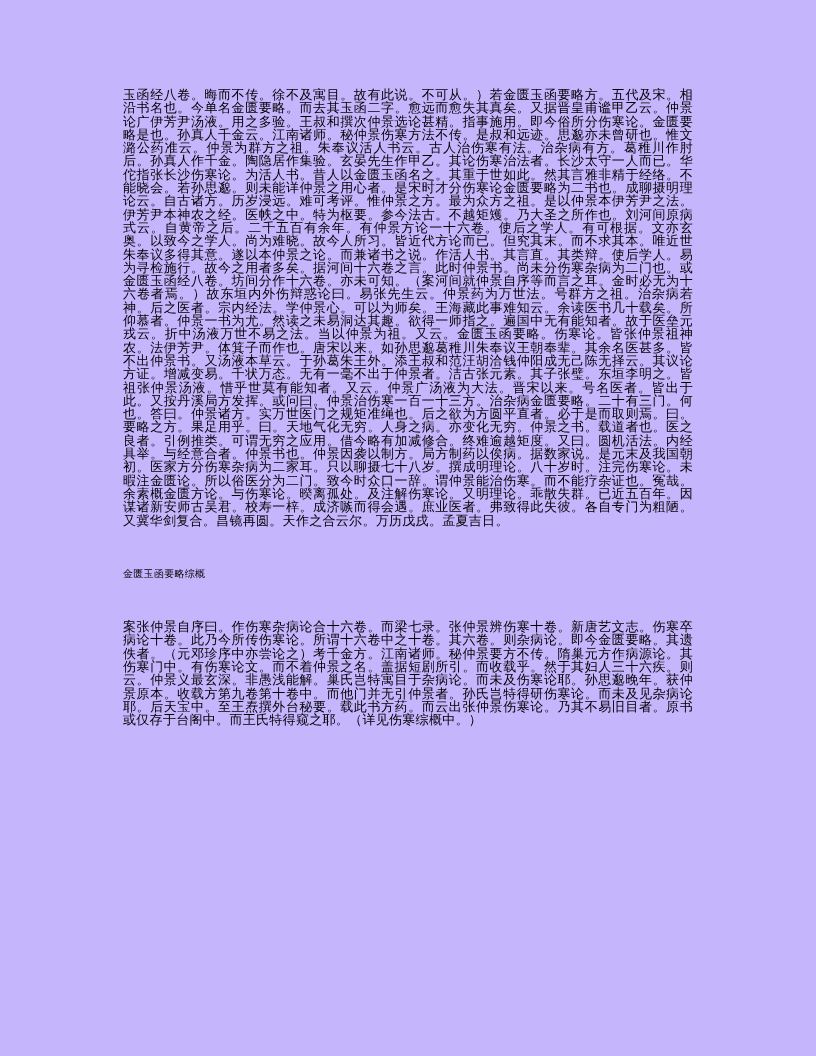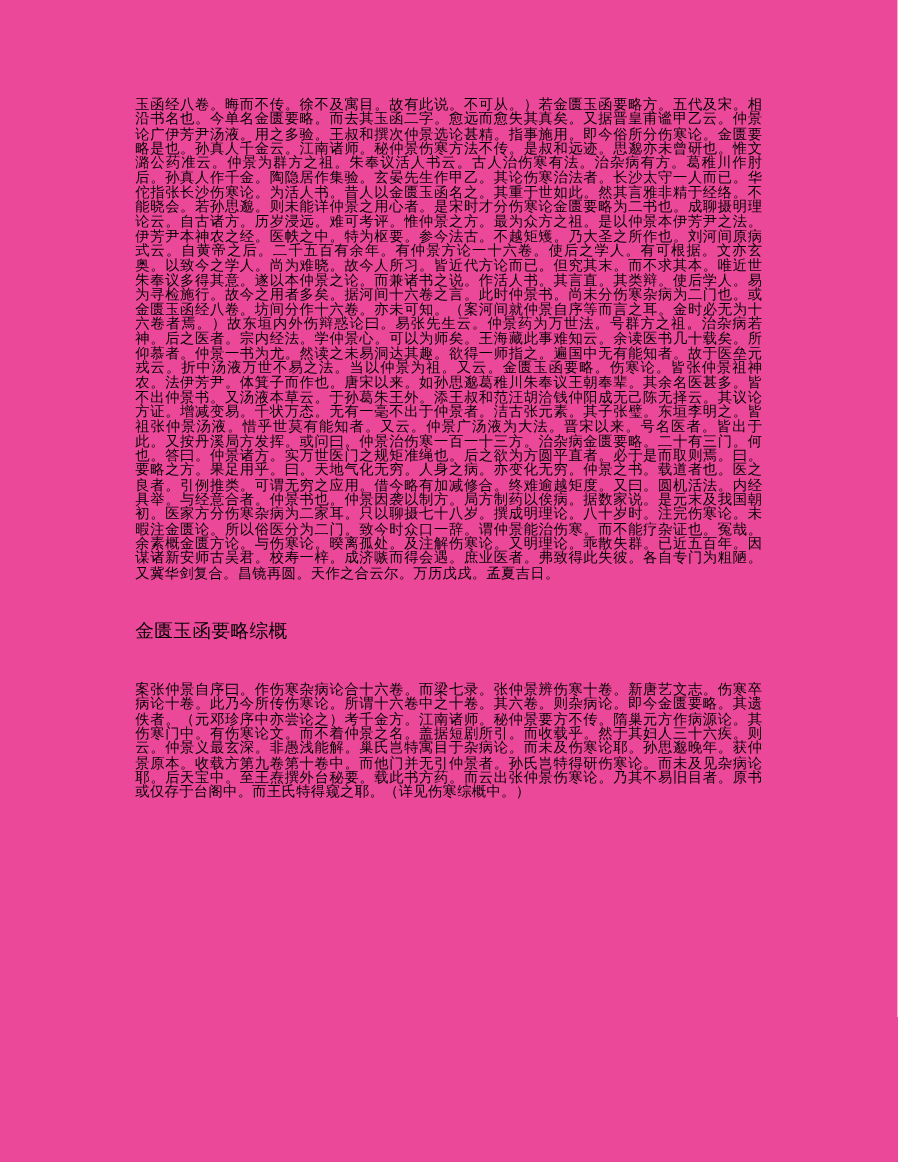--- a/index.html
+++ b/index.html
@@ -13,21 +13,21 @@
     position: relative;
     overflow: hidden;
     font-family: "Liberation Serif", "DejaVu Serif", serif;
   }
   .page {
     position: absolute;
     left: 0;
     top: 0;
     width: 816px;
     height: 1056px;
-    background: #ec4899;
+    background: #c4b5fd;
   }
   .doc {
     position: absolute;
     left: 123px;
     top: 88px;
     width: 570px;
     color: #000000;
     font-size: 13px;
     line-height: 13.3px;
     text-align: justify;
@@ -36,21 +36,21 @@
     letter-spacing: 0.3px;
   }
   .para {
     margin: 0;
   }
   .sig-line {
     margin: 13px 0 0 0;
   }
   .section-heading {
     margin: 40px 0 0 0;
-    font-size: 17px;
+    font-size: 10px;
     font-weight: normal;
     line-height: 13.3px;
   }
   .para2 {
     margin: 40px 0 0 0;
     font-family: Liberation Serif, serif;
   }
 </style>
 </head>
 <body>

